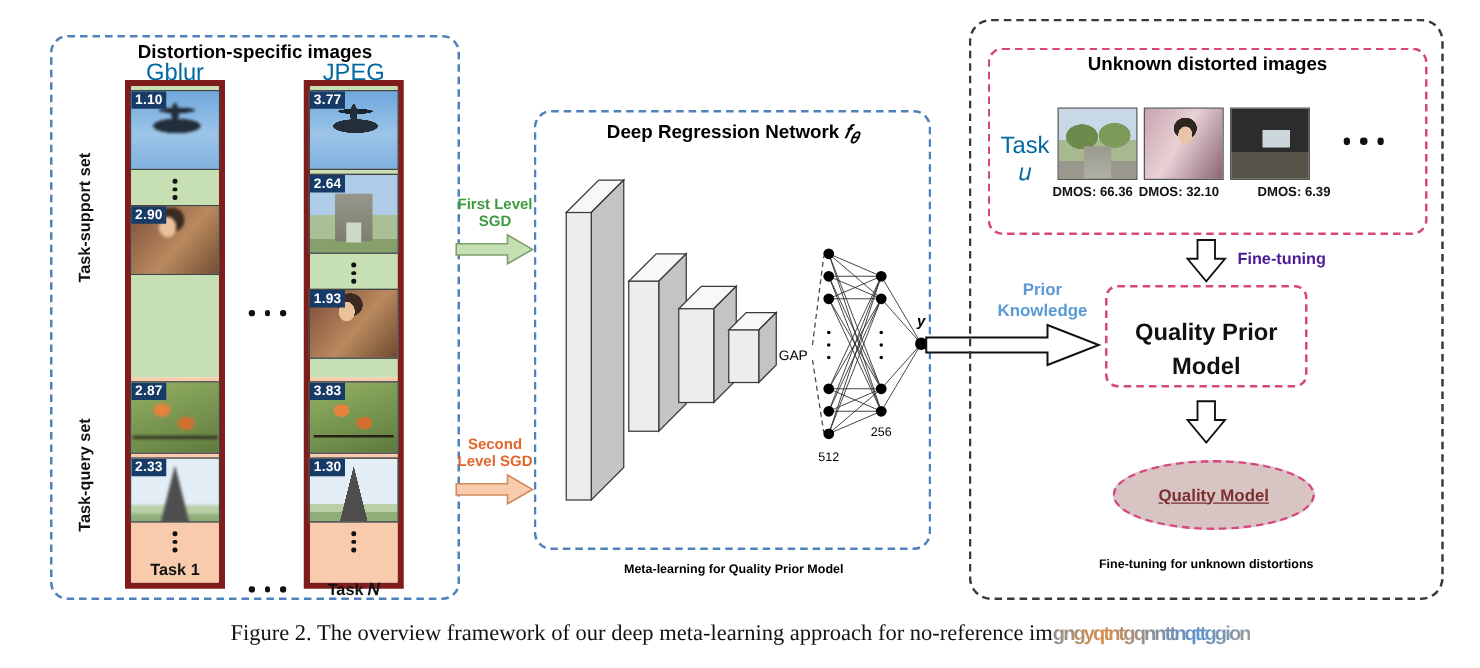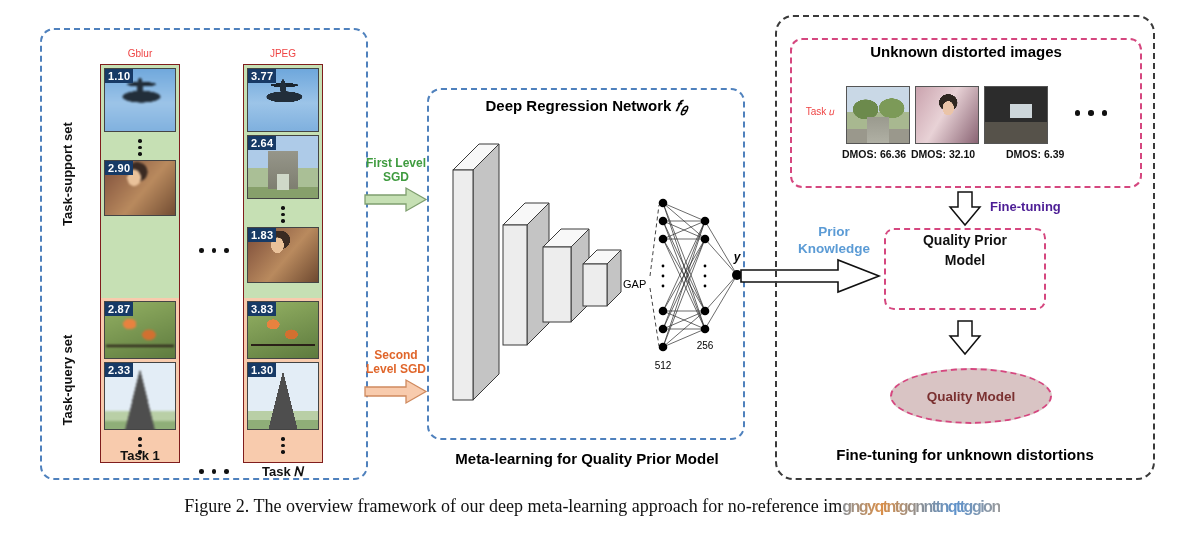--- a/index.html
+++ b/index.html
@@ -5,32 +5,32 @@
   html,body{margin:0;padding:0;background:#fff;}
   .canvas{position:relative;width:1184px;height:534px;background:#fff;overflow:hidden;
           font-family:"Liberation Sans","DejaVu Sans",sans-serif;color:#111;}
   .canvas *{box-sizing:border-box;}
   .abs{position:absolute;}
   .panel{position:absolute;border-radius:14px;}
   .panel.blue{border:2px dashed #4f81bd;}
   .panel.black{border:2px dashed #3a3a3a;border-radius:18px;}
   .panel.pink{border:2px dashed #d5477f;border-radius:12px;}
   .ttl{position:absolute;text-align:center;font-weight:bold;font-size:15px;color:#000;}
-  .collab{position:absolute;text-align:center;font-size:10px;color:#ef4444;}
+  .collab{position:absolute;text-align:center;font-size:19px;color:#0369a1;}
   .vlabel{position:absolute;height:16px;text-align:center;font-weight:bold;font-size:13px;
           white-space:nowrap;transform:rotate(-90deg);transform-origin:center;}
-  .task-col{position:absolute;top:64px;width:80px;border:1px solid #7f1d1d;background:#fff;}
+  .task-col{position:absolute;top:64px;width:80px;border:5px solid #7f1d1d;background:#fff;}
   .support-part{height:233px;background:#c6e0b4;display:flex;flex-direction:column;align-items:center;padding-top:3px;}
   .query-part{height:164px;background:#f8cbad;display:flex;flex-direction:column;align-items:center;padding-top:3px;}
   .thumb{position:relative;width:72px;overflow:hidden;border:1px solid #444;margin-bottom:3px;flex:0 0 auto;background:#888;}
   .pic{position:absolute;inset:0;}
   .gblur .pic{filter:blur(1.1px);transform:scale(1.06);}
   .score{position:absolute;top:0;left:0;background:#173a66;color:#fff;font-size:11px;font-weight:bold;
          line-height:14px;padding:0 3px;letter-spacing:.2px;}
-  .t-heli{height:64px}.t-arc{height:64px}.t-woman{height:56px}.t-birds{height:58px}.t-tower{height:68px}
+  .t-heli{height:64px}.t-arc{height:64px}.t-woman{height:56px}.t-birds{height:58px}.t-tower{height:52px}
   .t-heli .pic{background:
     radial-gradient(26px 8px at 52% 45%, #222e3a 0 68%, rgba(0,0,0,0) 70%),
     radial-gradient(4px 12px at 50% 30%, #222e3a 0 68%, rgba(0,0,0,0) 70%),
     radial-gradient(20px 3px at 52% 26%, #1a242e 0 68%, rgba(0,0,0,0) 70%),
     linear-gradient(180deg,#6ea7dc 0%,#9cc4e8 55%,#7fb0de 100%);}
   .t-arc .pic{background:
     linear-gradient(#cfd8c8,#cfd8c8) 50% 82%/12px 16px no-repeat,
     linear-gradient(#96968a,#7e7e70) 50% 64%/30px 38px no-repeat,
     linear-gradient(180deg,#aecbe8 0 52%,#aabf96 52% 82%,#87a06b 82%);}
   .t-woman .pic{background:
@@ -48,52 +48,53 @@
   .vdots{display:flex;flex-direction:column;gap:3px;align-items:center;margin:4px 0;flex:0 0 auto;}
   .vdots i{width:3.5px;height:3.5px;background:#111;border-radius:50%;}
   .hdots{position:absolute;display:flex;gap:8px;justify-content:center;}
   .hdots i{width:4.5px;height:4.5px;background:#111;border-radius:50%;}
   .hdots.big i{width:5.5px;height:5.5px;}
   .tasklab{position:absolute;text-align:center;font-size:13px;font-weight:600;}
   .sgdlab{position:absolute;text-align:center;font-size:12px;font-weight:bold;line-height:1.2;}
   .sgdlab.green{color:#3f9b3f;}
   .sgdlab.orange{color:#e0662b;}
   .ital{font-style:italic;}
-  .netcap{position:absolute;text-align:center;font-weight:bold;font-size:15px;color:#000;}
+  .netcap{position:absolute;text-align:center;font-weight:bold;font-size:10px;color:#000;}
   .pk{position:absolute;text-align:center;color:#5b9bd5;font-weight:bold;font-size:13.5px;line-height:1.25;}
   .uthumb{position:absolute;width:64px;height:58px;border:1px solid #555;}
   .t-street{background:
     linear-gradient(#9a9a8e,#b0b0a4) 50% 100%/22px 26px no-repeat,
     radial-gradient(18px 14px at 30% 40%, #6c8a4c 0 70%, rgba(0,0,0,0) 72%),
     radial-gradient(18px 14px at 72% 38%, #7c9a58 0 70%, rgba(0,0,0,0) 72%),
     linear-gradient(180deg,#c9d8e6 0 45%,#a8b890 45% 75%,#9a988c 75%);}
   .t-portrait{background:
     radial-gradient(8px 10px at 52% 38%, #eac4a8 0 70%, rgba(0,0,0,0) 72%),
     radial-gradient(13px 12px at 52% 28%, #2e2620 0 70%, rgba(0,0,0,0) 72%),
     linear-gradient(120deg,#caa3ae 0%,#e8d2d6 45%,#8a6474 100%);}
   .t-room{background:
     linear-gradient(#cdd6da,#cdd6da) 62% 40%/22px 14px no-repeat,
     linear-gradient(180deg,#2c2c2c 0 62%,#56524a 62% 100%);}
   .dmos{position:absolute;width:72px;font-size:10.5px;font-weight:bold;}
   .ftlab{position:absolute;font-size:13px;font-weight:600;color:#4c1d95;}
-  .qpm{position:absolute;border:2px dashed #d5477f;border-radius:10px;display:flex;align-items:flex-start;
-       justify-content:center;text-align:center;font-weight:bold;font-size:14px;line-height:1.45;background:#fff;}
+  .qpm{position:absolute;border:2px dashed #d5477f;border-radius:10px;display:flex;align-items:flex-end;
+       justify-content:center;text-align:center;font-weight:bold;font-size:19px;line-height:1.45;background:#fff;}
   .qmodel{position:absolute;border:2px dashed #d5477f;border-radius:50%;background:#d9c4c4;display:flex;
-          align-items:center;justify-content:center;font-weight:bold;font-size:13.5px;color:#7a3030;}
+          align-items:center;justify-content:center;font-weight:bold;font-size:13.5px;color:#7a3030;text-decoration:underline;}
   .figcap{position:absolute;font-family:"Liberation Serif","DejaVu Serif",serif;font-size:18px;color:#111;text-align:center;white-space:nowrap;}
   .wm{background:linear-gradient(90deg,#8a9096,#d98f4a 25%,#8a9096 50%,#5f93cc 72%,#9a9a9a);
       -webkit-background-clip:text;background-clip:text;color:transparent;letter-spacing:-1.5px;
       font-weight:bold;font-family:"Liberation Sans","DejaVu Sans",sans-serif;font-size:16px;}
 </style>
 </head>
 <body>
 
 <div class="canvas">
 
   <div class="panel blue" style="left:40px;top:28px;width:328px;height:452px"></div>
+  <div class="ttl" style="left:44px;top:33px;width:320px">Distortion-specific images</div>
   <div class="collab" style="left:100px;top:48px;width:80px">Gblur</div>
   <div class="collab" style="left:243px;top:48px;width:80px">JPEG</div>
   <div class="vlabel" style="left:22px;top:172px;width:92px">Task-support set</div>
   <div class="vlabel" style="left:22px;top:372px;width:92px">Task-query set</div>
 
   <div class="task-col" style="left:100px">
     <div class="support-part">
       <div class="thumb t-heli gblur">
         <div class="pic"></div>
         <span class="score">1.10</span>
@@ -135,21 +136,21 @@
         <div class="pic"></div>
         <span class="score">2.64</span>
       </div>
       <div class="vdots">
           <i></i>
           <i></i>
           <i></i>
         </div>
       <div class="thumb t-woman">
         <div class="pic"></div>
-        <span class="score">1.83</span>
+        <span class="score">1.93</span>
       </div>
     </div>
     <div class="query-part">
       <div class="thumb t-birds">
         <div class="pic"></div>
         <span class="score">3.83</span>
       </div>
       <div class="thumb t-tower">
         <div class="pic"></div>
         <span class="score">1.30</span>

